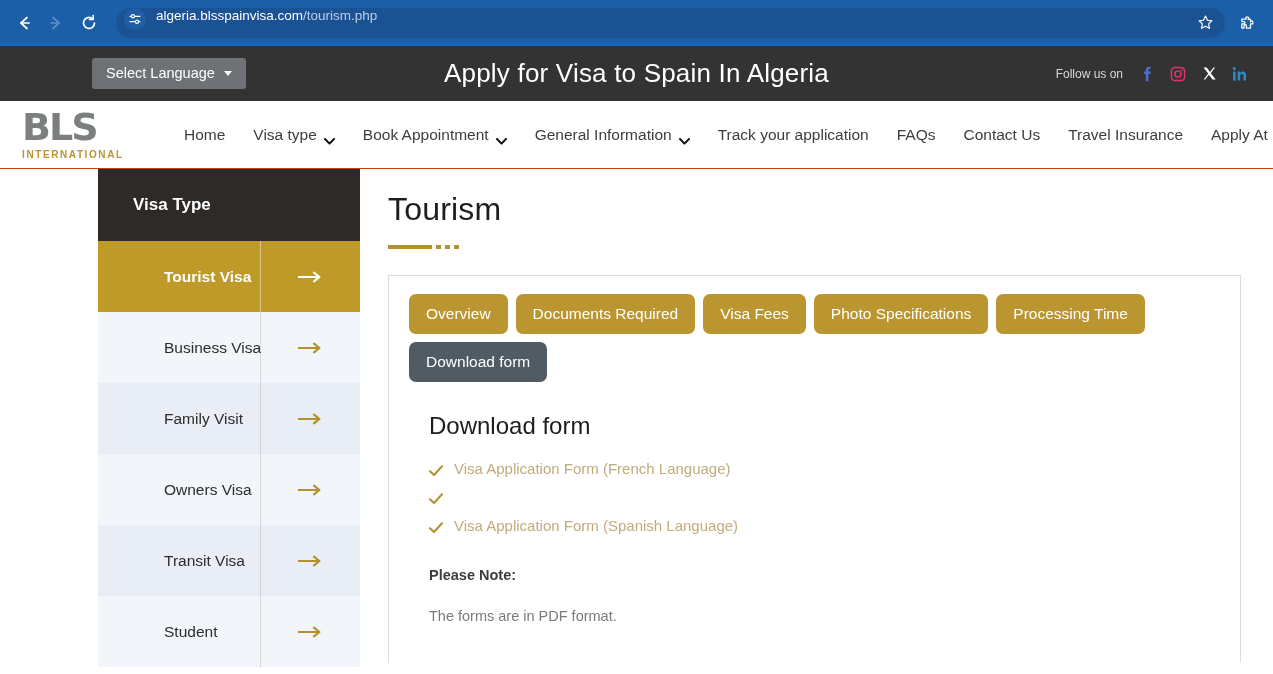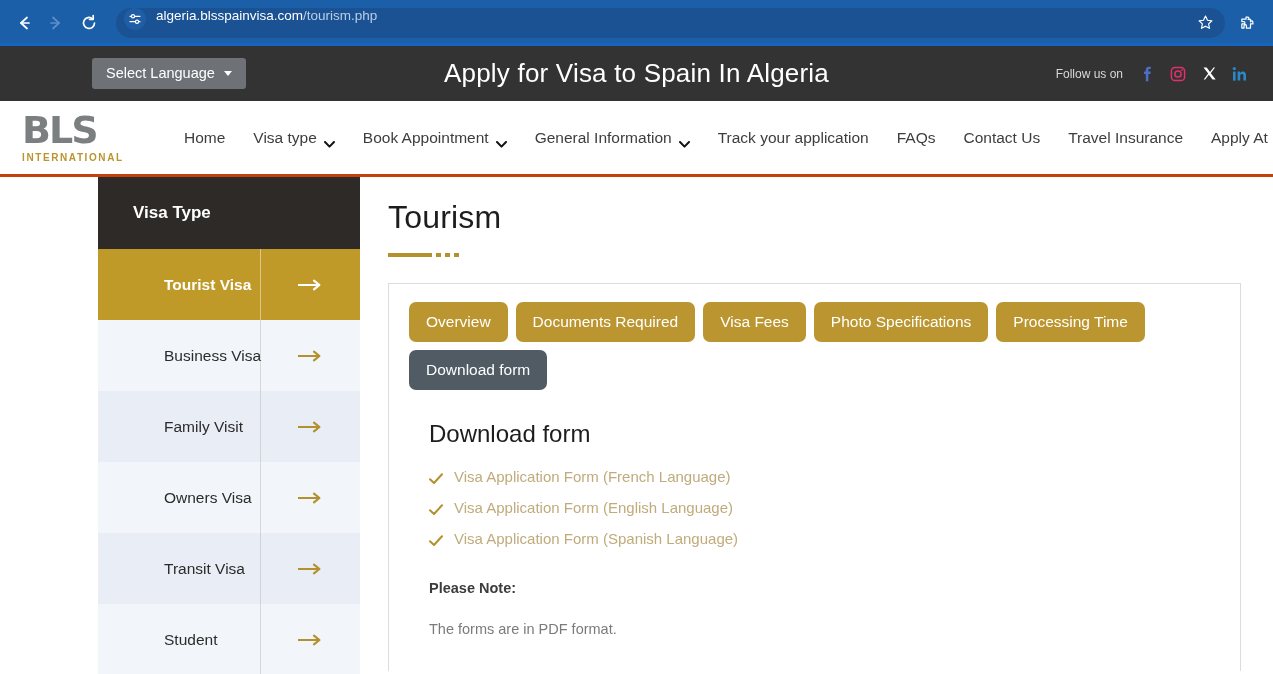--- a/index.html
+++ b/index.html
@@ -109,25 +109,25 @@
     align-items: center;
     gap: 13px;
     position: relative;
     z-index: 2;
   }
   .follow-label { color: #d8d8d8; font-size: 12px; white-space: nowrap; margin-right: 2px; }
   .soc { width: 18px; height: 18px; display: flex; align-items: center; justify-content: center; }
 
   
   .header {
-    height: 76px;
+    height: 68px;
     background: #ffffff;
     display: flex;
     align-items: center;
-    border-bottom: 3px solid #c2410c;
+    border-bottom: 1px solid #c2410c;
   }
   .logo-wrap {
     width: 162px;
     padding-left: 22px;
     flex: 0 0 auto;
     display: flex;
     flex-direction: column;
     align-items: flex-start;
   }
   .logo-main {
@@ -495,21 +495,20 @@
         <div class="dl-item">
           <span class="check"><svg width="14" height="12" viewBox="0 0 14 12">
                 <path d="M1 6.2 L5 10 L13 1.3" fill="none" stroke="#b3912d" stroke-width="2" stroke-linecap="round" stroke-linejoin="round"></path>
               </svg></span>
           <span class="dl-link">Visa Application Form (French Language)</span>
         </div>
         <div class="dl-item">
           <span class="check"><svg width="14" height="12" viewBox="0 0 14 12">
                 <path d="M1 6.2 L5 10 L13 1.3" fill="none" stroke="#b3912d" stroke-width="2" stroke-linecap="round" stroke-linejoin="round"></path>
               </svg></span>
-          <span class="dl-link">Visa Application Form (English Language)</span>
         </div>
         <div class="dl-item">
           <span class="check"><svg width="14" height="12" viewBox="0 0 14 12">
                 <path d="M1 6.2 L5 10 L13 1.3" fill="none" stroke="#b3912d" stroke-width="2" stroke-linecap="round" stroke-linejoin="round"></path>
               </svg></span>
           <span class="dl-link">Visa Application Form (Spanish Language)</span>
         </div>
       </div>
 
       <div class="note-label">Please Note:</div>

